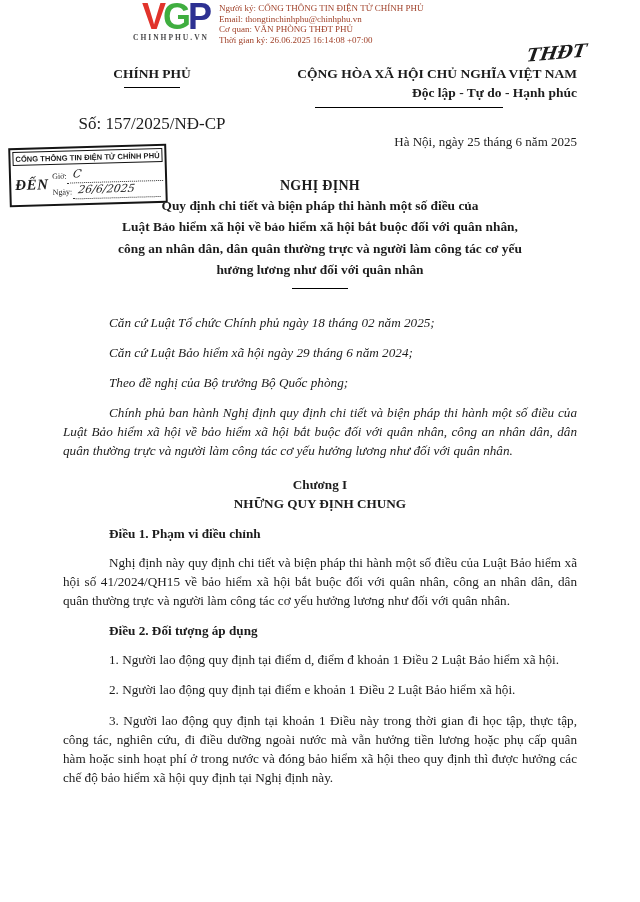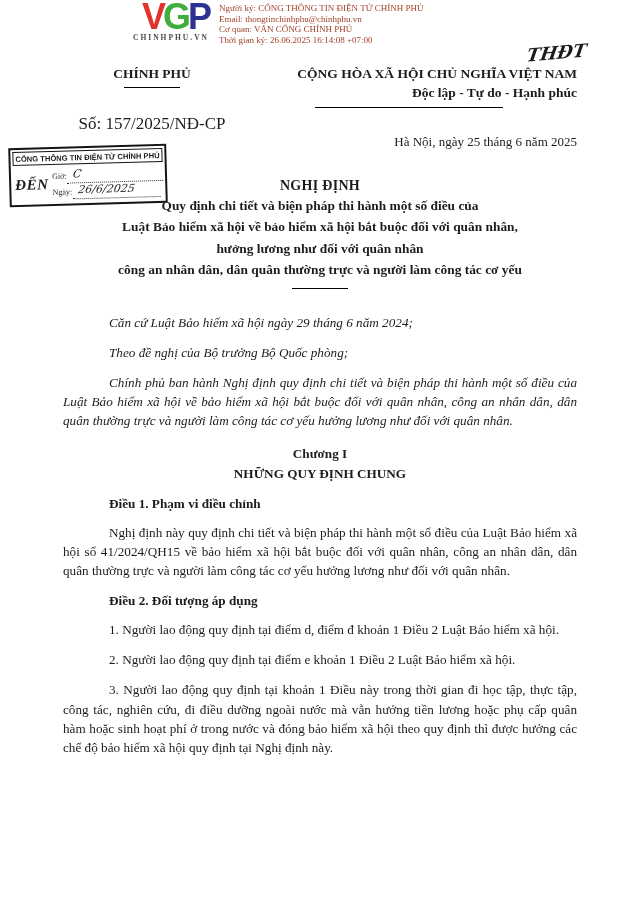--- a/index.html
+++ b/index.html
@@ -88,21 +88,21 @@
 <div class="page">
 
   <div class="logo-block">
     <div class="vgp"><span class="l-v">V</span><span class="l-g">G</span><span class="l-p">P</span></div>
     <div class="tagline">CHINHPHU.VN</div>
   </div>
 
   <div class="sig-block">
     <div>Người ký: CỔNG THÔNG TIN ĐIỆN TỬ CHÍNH PHỦ</div>
     <div>Email: thongtinchinhphu@chinhphu.vn</div>
-    <div>Cơ quan: VĂN CỔNG CHÍNH PHỦ</div>
+    <div>Cơ quan: VĂN PHÒNG THĐT PHỦ</div>
     <div>Thời gian ký: 26.06.2025 16:14:08 +07:00</div>
   </div>
 
   <div class="annotation">THĐT</div>
 
   <div class="header">
     <div class="header-left">
       <div class="org-name">CHÍNH PHỦ</div>
       <div class="rule-small"></div>
       <div class="doc-number">Số: 157/2025/NĐ-CP</div>
@@ -124,26 +124,27 @@
         <div class="stamp-row"><span>Ngày:</span><span class="leader leader-ngay"><span class="hand">26/6/2025</span></span></div>
       </div>
     </div>
   </div>
 
   <div class="doc-body">
     <div class="doc-type">NGHỊ ĐỊNH</div>
     <div class="doc-title">
       <div>Quy định chi tiết và biện pháp thi hành một số điều của</div>
       <div>Luật Bảo hiểm xã hội về bảo hiểm xã hội bắt buộc đối với quân nhân,</div>
+      <div>công an nhân dân, dân quân thường trực và người làm công tác cơ yếu</div>
       <div>hưởng lương như đối với quân nhân</div>
-      <div>công an nhân dân, dân quân thường trực và người làm công tác cơ yếu</div>
     </div>
     <div class="rule-title"></div>
 
     <div class="preamble">
+      <p class="para italic">Căn cứ Luật Tổ chức Chính phủ ngày 18 tháng 02 năm 2025;</p>
       <p class="para italic">Căn cứ Luật Bảo hiểm xã hội ngày 29 tháng 6 năm 2024;</p>
       <p class="para italic">Theo đề nghị của Bộ trưởng Bộ Quốc phòng;</p>
       <p class="para italic">Chính phủ ban hành Nghị định quy định chi tiết và biện pháp thi hành một số điều của Luật Bảo hiểm xã hội về bảo hiểm xã hội bắt buộc đối với quân nhân, công an nhân dân, dân quân thường trực và người làm công tác cơ yếu hưởng lương như đối với quân nhân.</p>
     </div>
 
     <div class="chapter">
       <div>Chương I</div>
       <div>NHỮNG QUY ĐỊNH CHUNG</div>
     </div>
 

